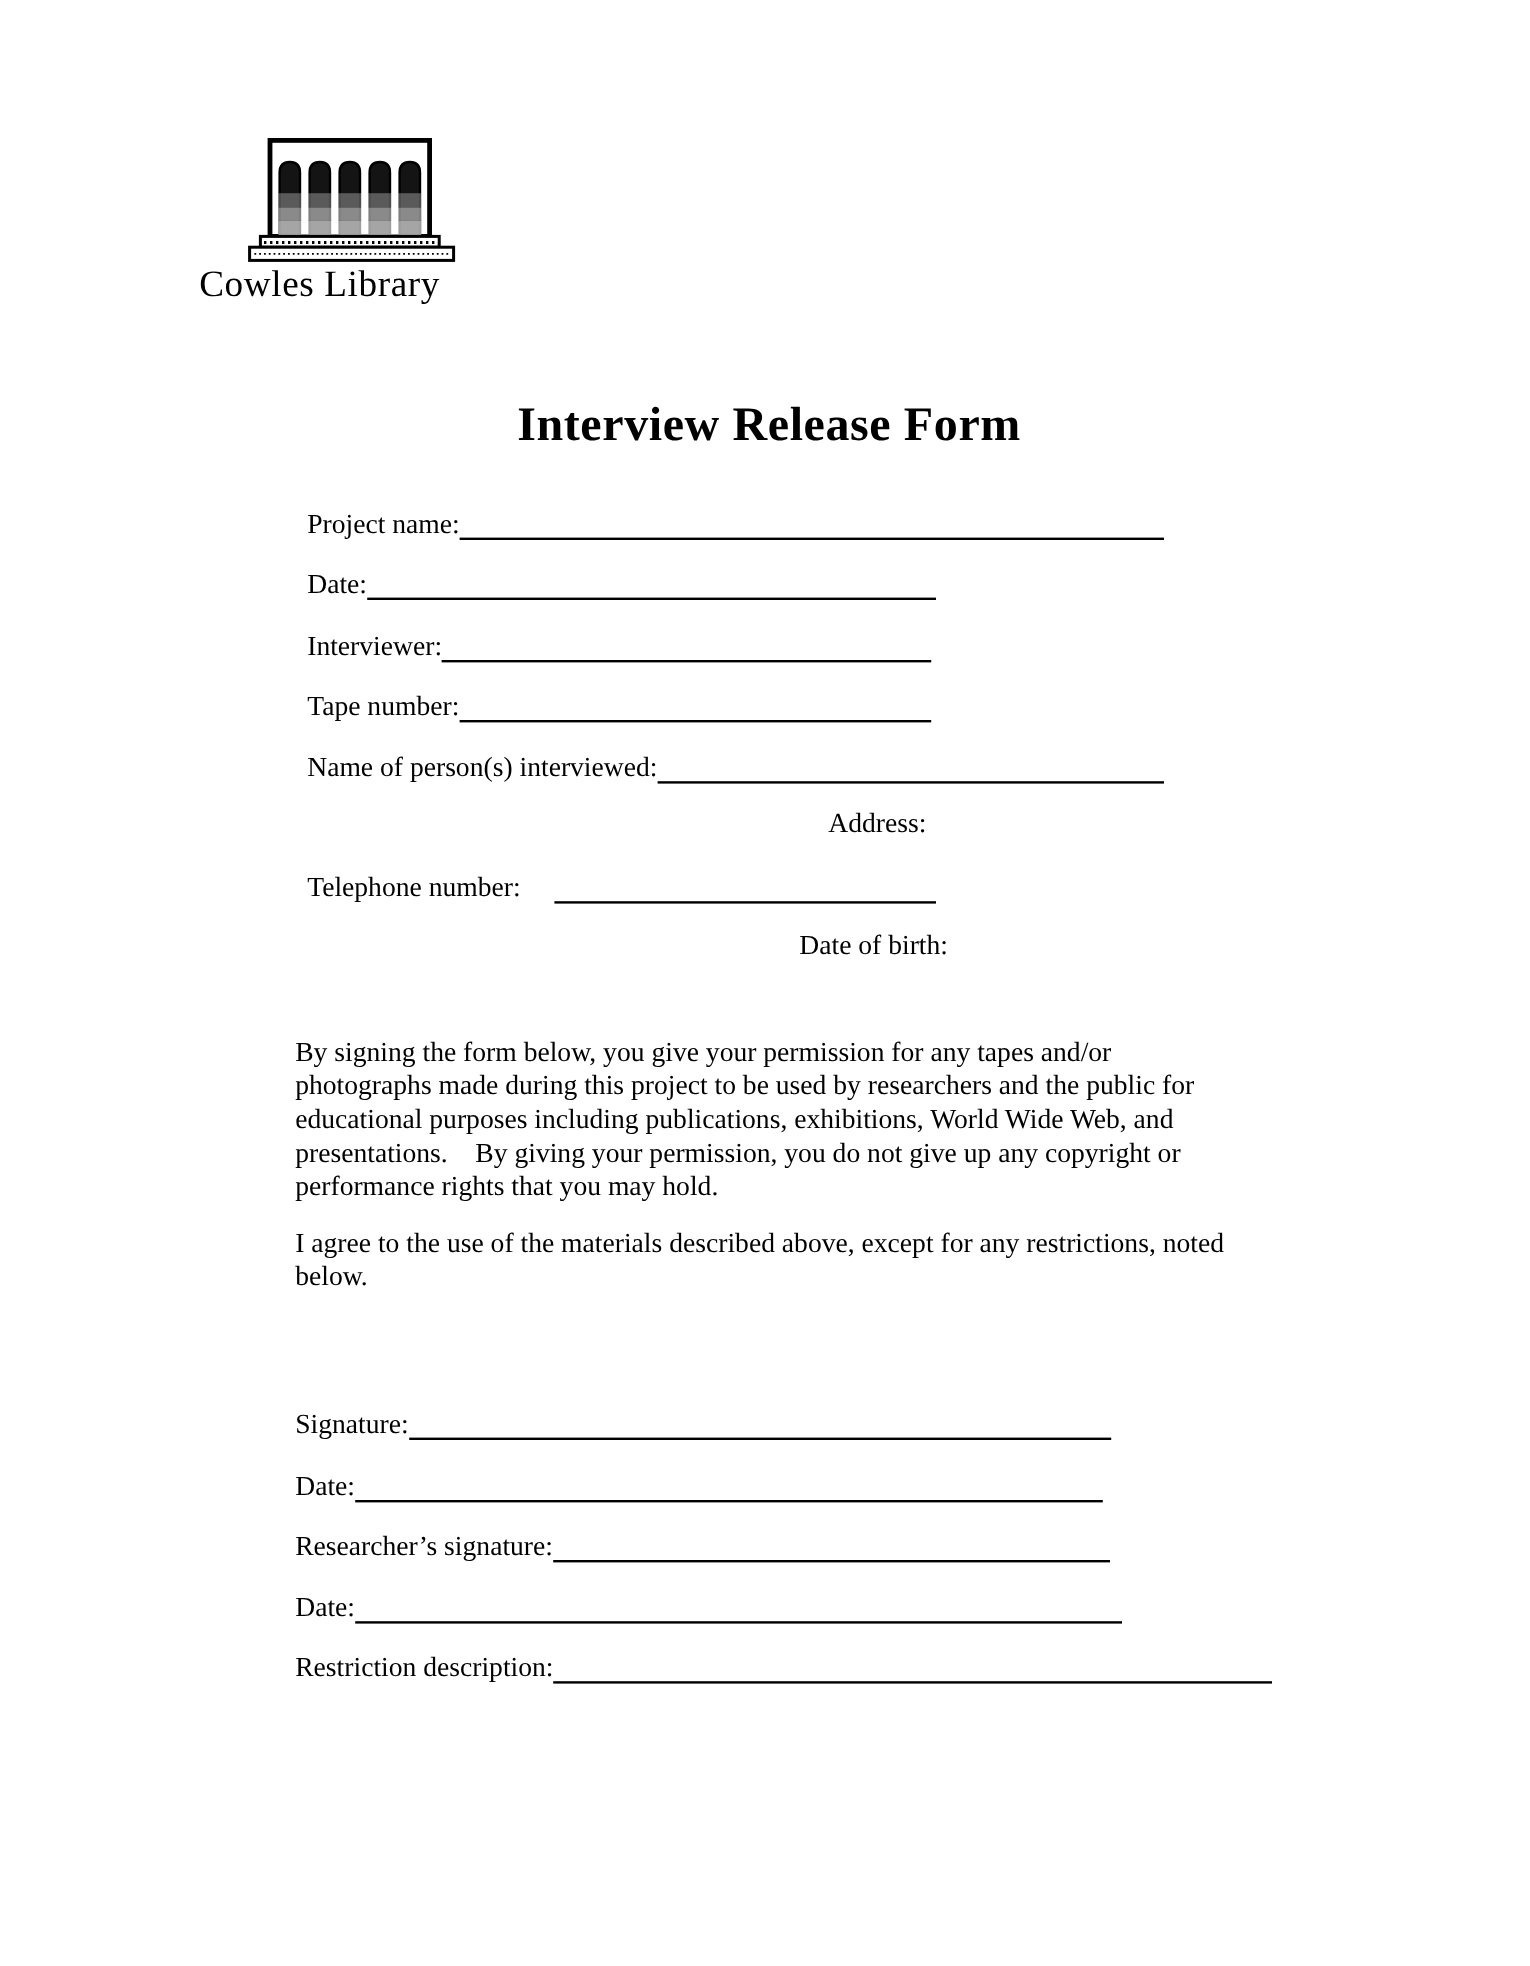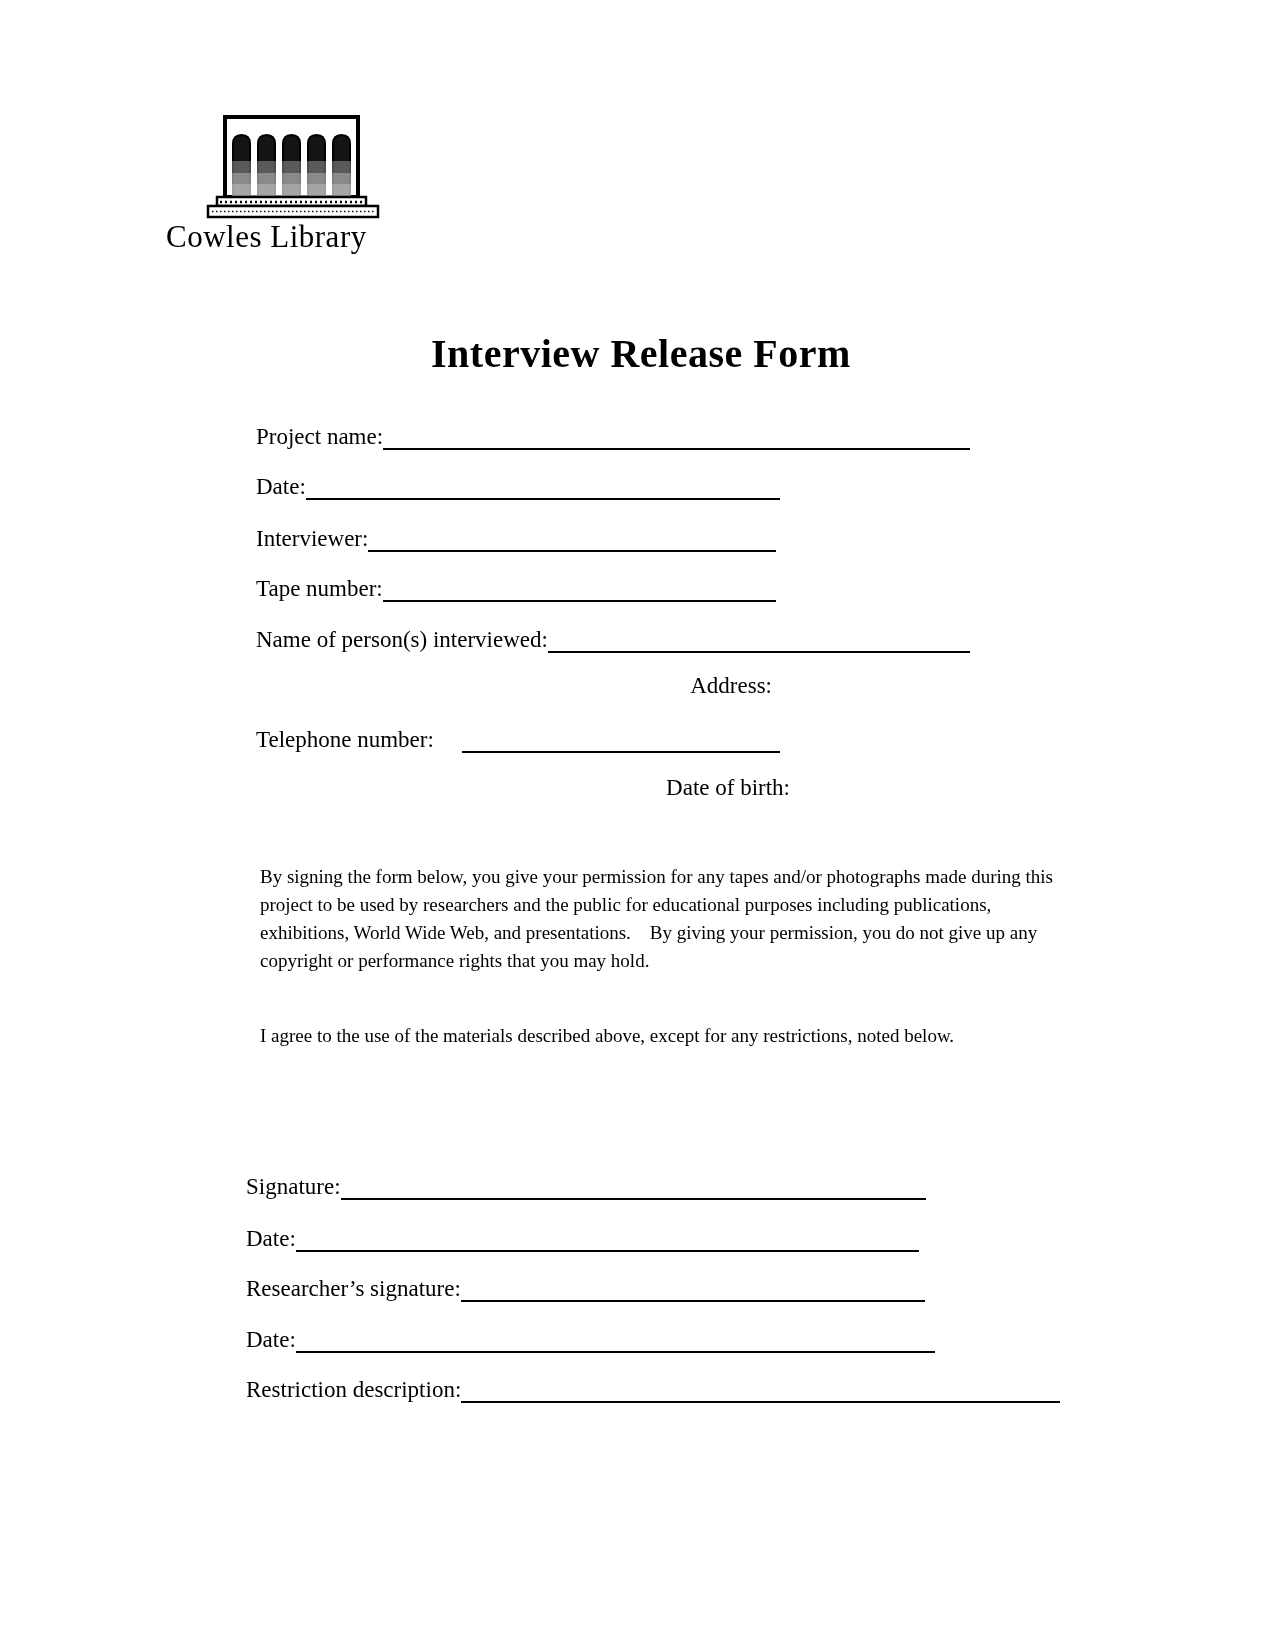--- a/index.html
+++ b/index.html
@@ -34,23 +34,23 @@
     line-height: 26px;
     white-space: nowrap;
   }
   .field-row .write-line {
     flex: 1;
     height: 100%;
     border-bottom: 2px solid #000;
   }
   .para {
     position: absolute;
-    left: 260px;
+    left: 246px;
     width: 798px;
-    font-size: 19px;
+    font-size: 23px;
     line-height: 28px;
     white-space: pre-wrap;
   }
 </style>
 </head>
 <body>
 
 <div class="page">
 
   <div class="logo-wrap">

